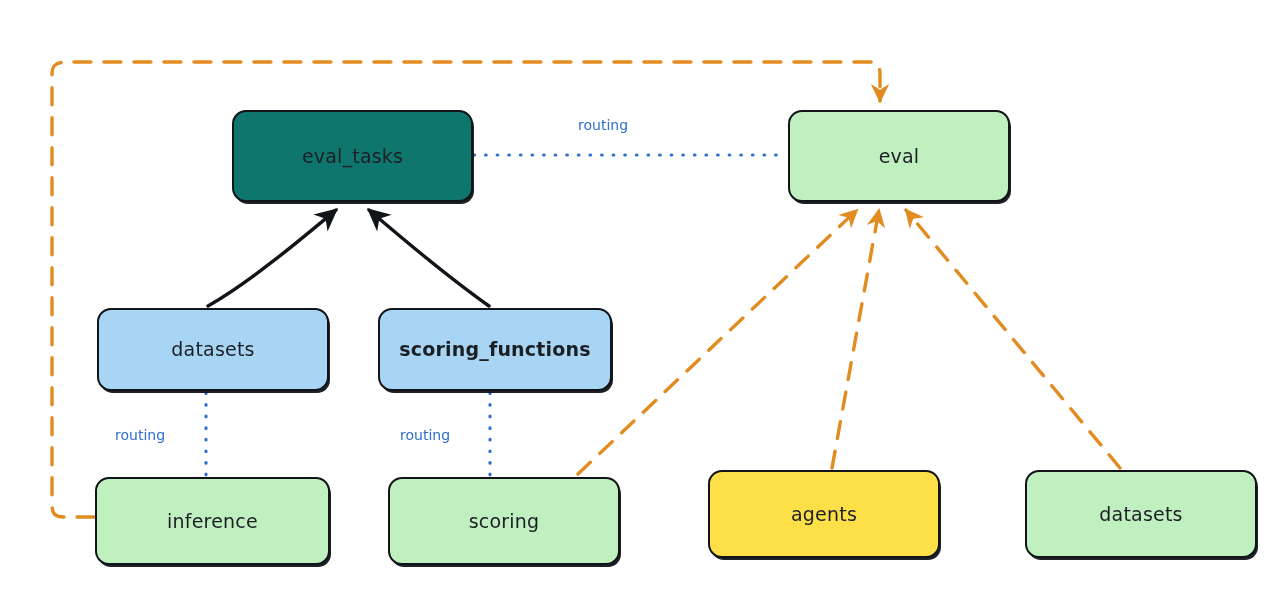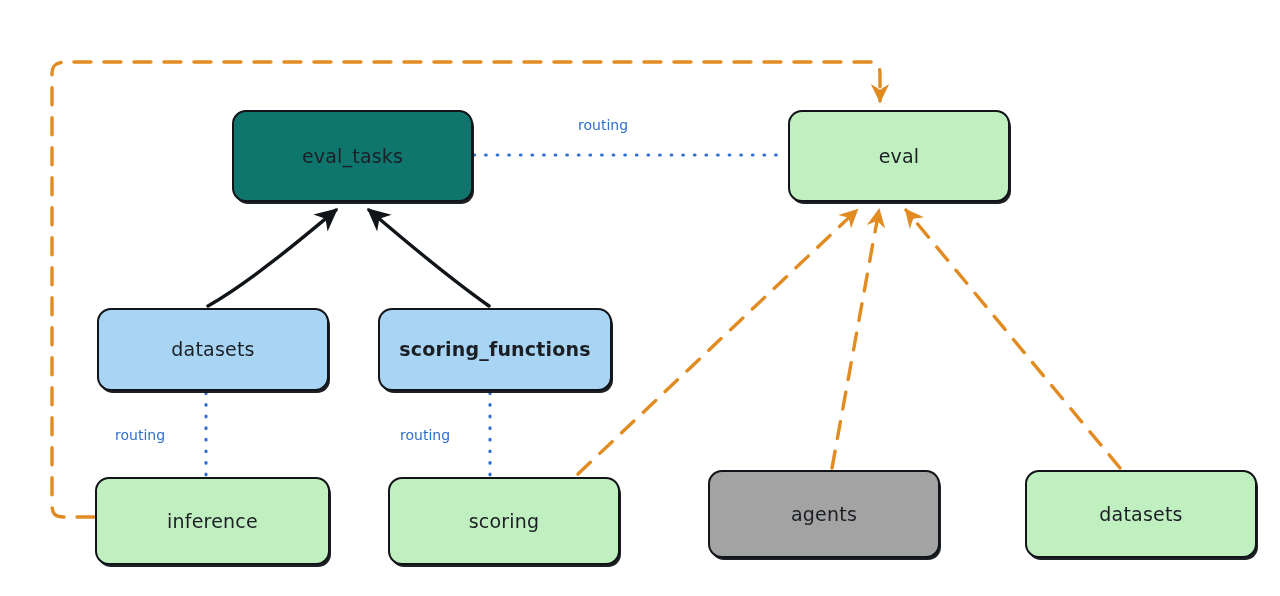--- a/index.html
+++ b/index.html
@@ -83,21 +83,21 @@
   </div>
   <div class="node" style="left: 378px; top: 308px; width: 234px; height: 83px; background: rgb(169, 213, 245); border-color: rgb(17, 20, 24); font-weight: bold;">
     <span class="lbl">scoring_functions</span>
   </div>
   <div class="node" style="left: 95px; top: 477px; width: 235px; height: 88px; background: rgb(192, 239, 192); border-color: rgb(17, 20, 24);">
     <span class="lbl">inference</span>
   </div>
   <div class="node" style="left: 388px; top: 477px; width: 232px; height: 88px; background: rgb(192, 239, 192); border-color: rgb(17, 20, 24);">
     <span class="lbl">scoring</span>
   </div>
-  <div class="node" style="left: 708px; top: 470px; width: 232px; height: 88px; background: #a3a3a3; border-color: rgb(17, 20, 24);">
+  <div class="node" style="left: 708px; top: 470px; width: 232px; height: 88px; background: #fde047; border-color: rgb(17, 20, 24);">
     <span class="lbl">agents</span>
   </div>
   <div class="node" style="left: 1025px; top: 470px; width: 232px; height: 88px; background: rgb(192, 239, 192); border-color: rgb(17, 20, 24);">
     <span class="lbl">datasets</span>
   </div>
 
   <div class="edge-label" style="left: 578px; top: 118px; color: rgb(47, 111, 208);">routing</div>
   <div class="edge-label" style="left: 115px; top: 428px; color: rgb(47, 111, 208);">routing</div>
   <div class="edge-label" style="left: 400px; top: 428px; color: rgb(47, 111, 208);">routing</div>
 

